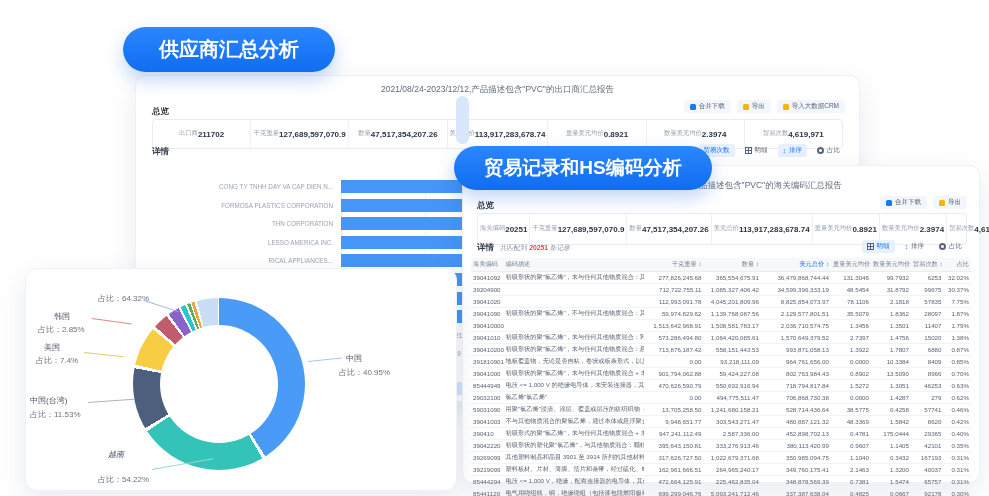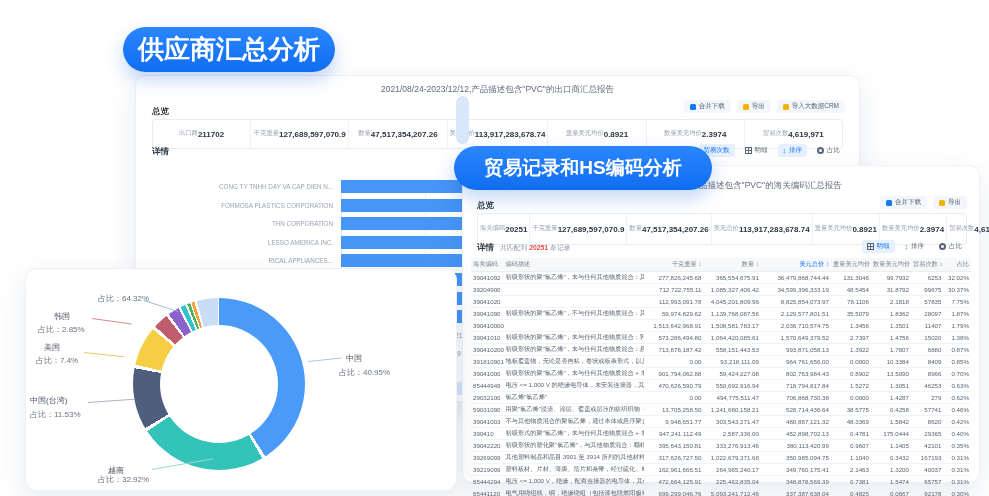--- a/index.html
+++ b/index.html
@@ -5,21 +5,21 @@
   html,body{margin:0;padding:0;background:#fff;}
   body{font-family:"Liberation Sans","DejaVu Sans",sans-serif;}
   #stage{position:relative;width:989px;height:496px;overflow:hidden;background:#fff;}
   .card{position:absolute;background:#fff;border:1px solid #eef1f6;border-radius:10px;
         box-shadow:0 10px 28px rgba(30,60,110,.10);}
   #card1{left:135px;top:75px;width:723px;height:325px;z-index:1;}
   #card2{left:462px;top:165px;width:516px;height:316px;z-index:3;}
   #card3{left:25px;top:268px;width:430px;height:221px;z-index:4;border-radius:12px;}
   .badge{position:absolute;z-index:10;display:flex;align-items:center;justify-content:center;
          color:#fff;font-weight:700;border-radius:26px;box-shadow:0 8px 18px rgba(20,90,220,.25);}
-  #badge1{left:123px;top:27px;width:212px;height:45px;font-size:26px;background:linear-gradient(180deg,#2b86ff,#0f6df0);}
+  #badge1{left:123px;top:27px;width:212px;height:45px;font-size:20px;background:linear-gradient(180deg,#2b86ff,#0f6df0);}
   #badge2{left:454px;top:146px;width:258px;height:44px;font-size:19px;background:linear-gradient(180deg,#2b86ff,#0f6df0);text-align:center;}
   #badge3{left:6px;top:240px;width:192px;height:46px;font-size:20px;background:linear-gradient(180deg,#63ccab,#45b696);box-shadow:0 8px 18px rgba(60,180,150,.3);}
   .rpt-title{position:absolute;left:0;right:0;text-align:center;font-size:8.5px;color:#5f6b7c;}
   .ovw{position:absolute;font-size:8.5px;font-weight:700;color:#333c49;}
   .actions{position:absolute;display:flex;gap:6px;}
   .btn{display:flex;align-items:center;gap:3px;background:#f3f7fd;border-radius:3px;
        padding:2px 6px;font-size:6.5px;color:#556070;cursor:pointer;}
   .sq{width:6px;height:6px;border-radius:1.5px;display:inline-block;}
   .sumbox{position:absolute;display:flex;border:1px solid #e8ecf2;border-radius:4px;background:#fff;}
   .sumcell{flex:1;display:flex;flex-direction:row;align-items:center;justify-content:center;
@@ -487,22 +487,22 @@
         <div class="leader" style="left: 118px; top: 31px; width: 36px; background: rgb(159, 184, 216); transform: rotate(18deg);"></div>
         <div class="dl-name" style="left: 28px; top: 42px;">韩国</div>
         <div class="dl-pct" style="left: 12px; top: 55px;">占比：2.85%</div>
         <div class="leader" style="left: 66px; top: 49px; width: 40px; background: rgb(217, 139, 139); transform: rotate(8deg);"></div>
         <div class="dl-name" style="left: 18px; top: 73px;">美国</div>
         <div class="dl-pct" style="left: 10px; top: 86px;">占比：7.4%</div>
         <div class="leader" style="left: 58px; top: 83px; width: 40px; background: rgb(232, 198, 106); transform: rotate(6deg);"></div>
         <div class="dl-name" style="left: 4px; top: 126px;">中国(台湾)</div>
         <div class="dl-pct" style="left: 4px; top: 140px;">占比：11.53%</div>
         <div class="leader" style="left: 62px; top: 133px; width: 46px; background: rgb(170, 179, 194); transform: rotate(-4deg);"></div>
-        <div class="dl-name" style="left: 82px; top: 196px;">越南</div>
-        <div class="dl-pct" style="left: 72px; top: 205px;">占比：32.92%</div>
+        <div class="dl-name" style="left: 82px; top: 180px; font-style: italic;">越南</div>
+        <div class="dl-pct" style="left: 72px; top: 205px;">占比：54.22%</div>
         <div class="leader" style="left: 126px; top: 200px; width: 62px; background: rgb(159, 214, 208); transform: rotate(-10deg);"></div>
         <div class="dl-name" style="left: 320px; top: 84px;">中国</div>
         <div class="dl-pct" style="left: 313px; top: 98px;">占比：40.95%</div>
         <div class="leader" style="left: 282px; top: 92px; width: 34px; background: rgb(169, 199, 232); transform: rotate(-6deg);"></div>
       </div>
   </div>
 
   <div class="badge" id="badge1">供应商汇总分析</div>
   <div class="badge" id="badge2">贸易记录和HS编码分析</div>
 </div>

